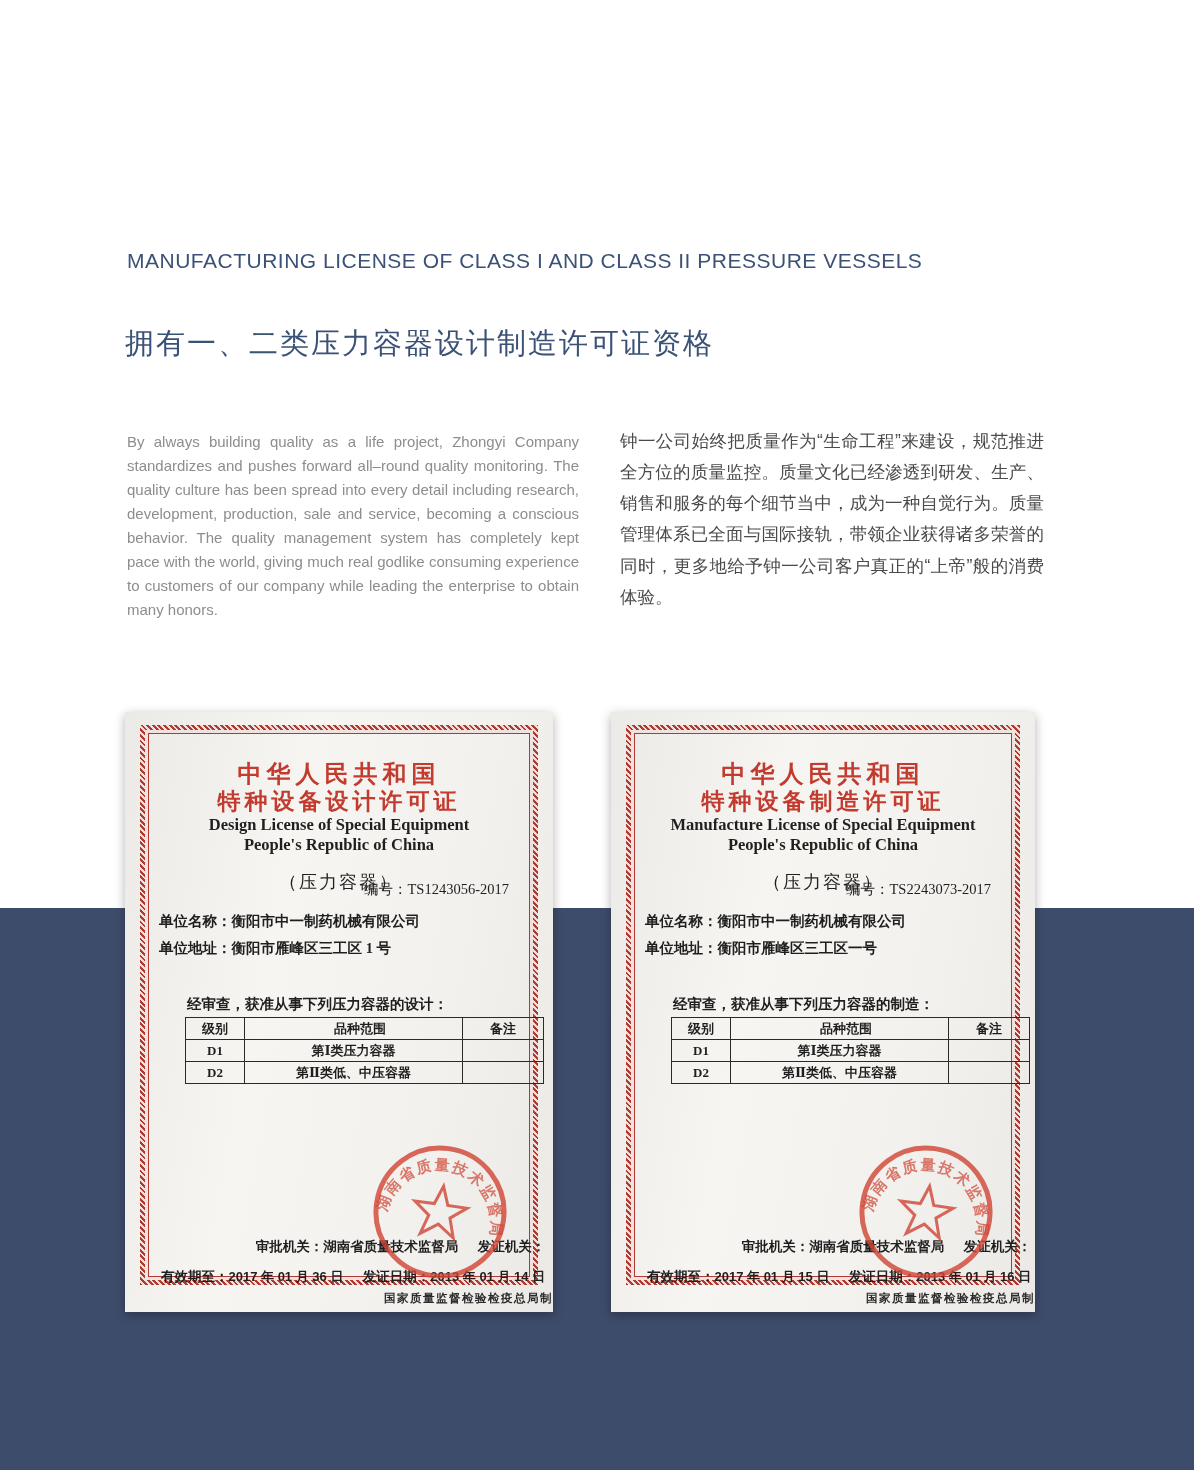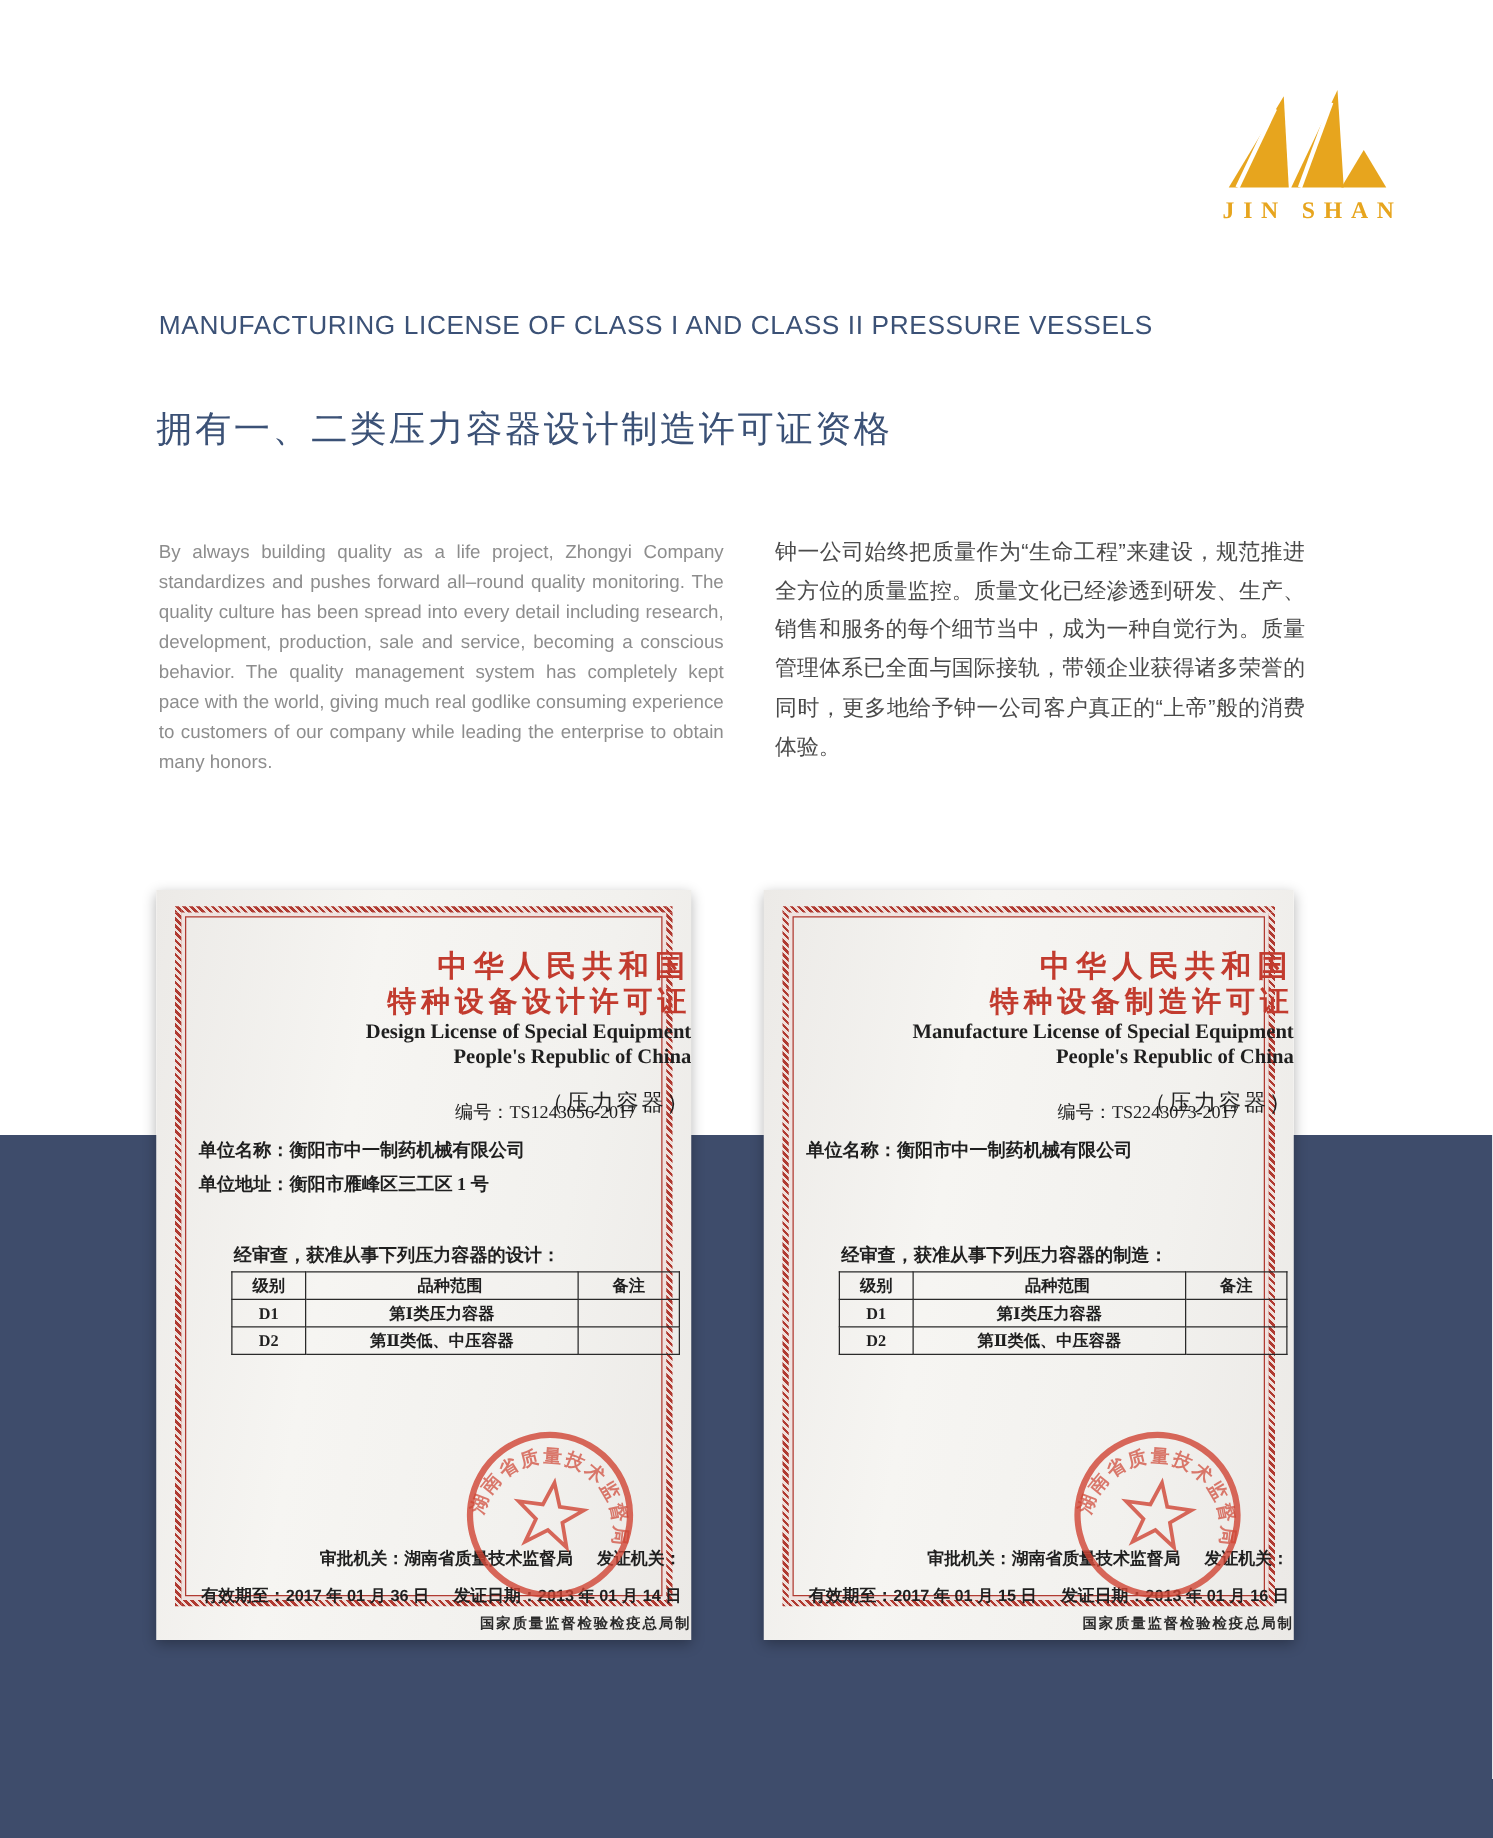--- a/index.html
+++ b/index.html
@@ -42,21 +42,21 @@
     font-family:"Liberation Serif","DejaVu Serif",serif;color:#1f1f1f;
   }
   .cert-0{left:125px;width:428px;}
   .cert-1{left:611px;width:424px;}
   .cert-frame{
     position:absolute;left:15px;right:15px;top:13px;bottom:27px;
     border:5px solid #b03a31;
     border-image:repeating-linear-gradient(45deg,#b03a31 0,#b03a31 2px,#efdfda 2px,#efdfda 4px) 5;
     box-shadow:inset 0 0 0 3px rgba(246,245,243,.9), inset 0 0 0 4px #b03a31;
   }
-  .c-titles{position:absolute;top:48px;left:0;right:0;text-align:right;}
+  .c-titles{position:absolute;top:48px;left:0;right:0;text-align:center;}
   .c-title-zh1{color:#c23b2e;font-size:24px;font-weight:700;letter-spacing:5px;line-height:28px;}
   .c-title-zh2{color:#c23b2e;font-size:23px;font-weight:700;letter-spacing:4px;line-height:27px;}
   .c-title-en{font-size:16.5px;font-weight:700;line-height:20px;}
   .c-category{font-size:18px;letter-spacing:2px;margin-top:15px;}
   .c-serial{position:absolute;top:168px;right:44px;font-size:14.5px;}
   .c-unit{position:absolute;top:196px;left:34px;text-align:left;font-size:14.5px;line-height:27px;font-weight:600;}
   .c-approval{position:absolute;top:283px;left:62px;font-size:14.5px;font-weight:600;}
   .c-table{position:absolute;top:305px;left:60px;border-collapse:collapse;font-size:13px;}
   .c-table th,.c-table td{border:1.5px solid #2a2a2a;height:21px;padding:0 4px;text-align:center;font-weight:600;}
   .c-table .col-grade{width:50px;}
@@ -67,30 +67,20 @@
   .c-date-val{font-family:"Liberation Sans","DejaVu Sans",sans-serif;font-weight:700;font-size:13px;}
   .c-footer{position:absolute;bottom:6px;left:0;right:0;text-align:right;font-size:11.5px;letter-spacing:1.5px;color:#2b2b2b;font-weight:600;}
   .stamp{position:absolute;left:240px;top:425px;width:150px;height:150px;transform:rotate(8deg);}
   .stamp text{font-family:"Liberation Serif","DejaVu Serif",serif;font-weight:700;}
 </style>
 </head>
 <body>
 
 <div class="page">
 
-  <div class="logo">
-    <svg width="134" height="84" viewBox="0 0 134 84">
-      <polygon points="2,80 46,7 50,80" fill="#e7a51e"></polygon>
-      <line x1="9" y1="80" x2="39" y2="17" stroke="#ffffff" stroke-width="3.5"></line>
-      <polygon points="52,80 89,2 94,80" fill="#e7a51e"></polygon>
-      <line x1="59" y1="80" x2="84" y2="12" stroke="#ffffff" stroke-width="3.5"></line>
-      <polygon points="92,80 110,50 128,80" fill="#e7a51e"></polygon>
-    </svg>
-    <div class="logo-text">JIN SHAN</div>
-  </div>
 
   <div class="heading-en">
     <div>MANUFACTURING LICENSE OF CLASS I AND CLASS II PRESSURE VESSELS</div>
   </div>
   <div class="heading-zh">拥有一、二类压力容器设计制造许可证资格</div>
 
   <div class="para-en">By always building quality as a life project, Zhongyi Company standardizes and pushes forward all–round quality monitoring. The quality culture has been spread into every detail including research, development, production, sale and service, becoming a conscious behavior. The quality management system has completely kept pace with the world, giving much real godlike consuming experience to customers of our company while leading the enterprise to obtain many honors.</div>
   <div class="para-zh">钟一公司始终把质量作为“生命工程”来建设，规范推进全方位的质量监控。质量文化已经渗透到研发、生产、销售和服务的每个细节当中，成为一种自觉行为。质量管理体系已全面与国际接轨，带领企业获得诸多荣誉的同时，更多地给予钟一公司客户真正的“上帝”般的消费体验。</div>
 
   <div class="blue-band"></div>
@@ -157,20 +147,21 @@
     <div class="c-titles">
       <div class="c-title-zh1">中华人民共和国</div>
       <div class="c-title-zh2">特种设备制造许可证</div>
       <div class="c-title-en">Manufacture License of Special Equipment</div>
       <div class="c-title-en">People's Republic of China</div>
       <div class="c-category">（压力容器）</div>
     </div>
     <div class="c-serial">编号：TS2243073-2017</div>
     <div class="c-unit">
       <div>单位名称：衡阳市中一制药机械有限公司</div>
+      <div>单位地址：衡阳市雁峰区三工区一号</div>
     </div>
     <div class="c-approval">经审查，获准从事下列压力容器的制造：</div>
     <table class="c-table">
       <tbody>
           <tr>
         <th class="col-grade">级别</th>
         <th class="col-scope">品种范围</th>
         <th class="col-note">备注</th>
       </tr>
       <tr>

